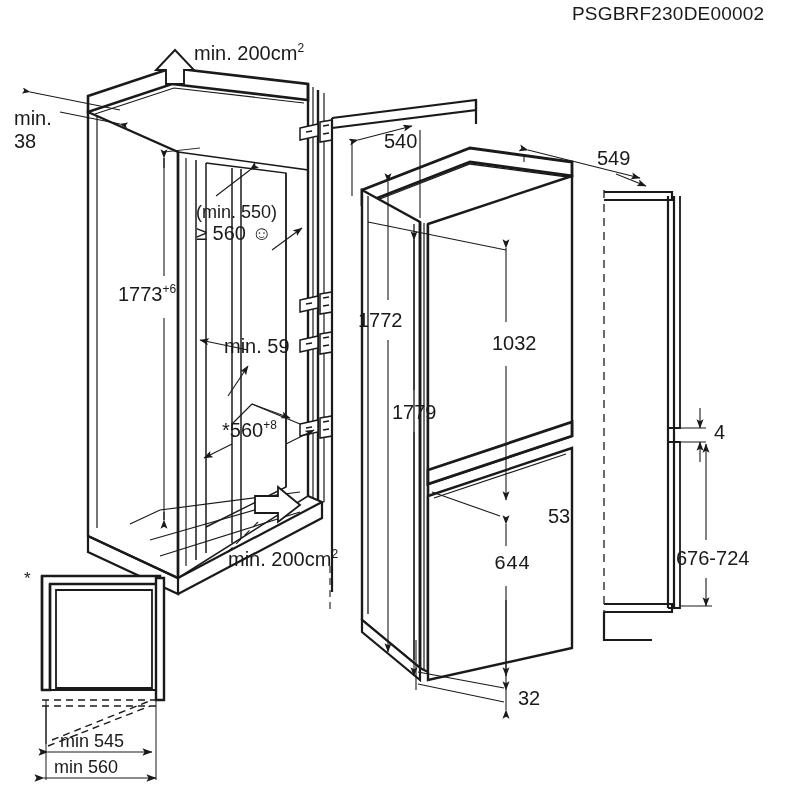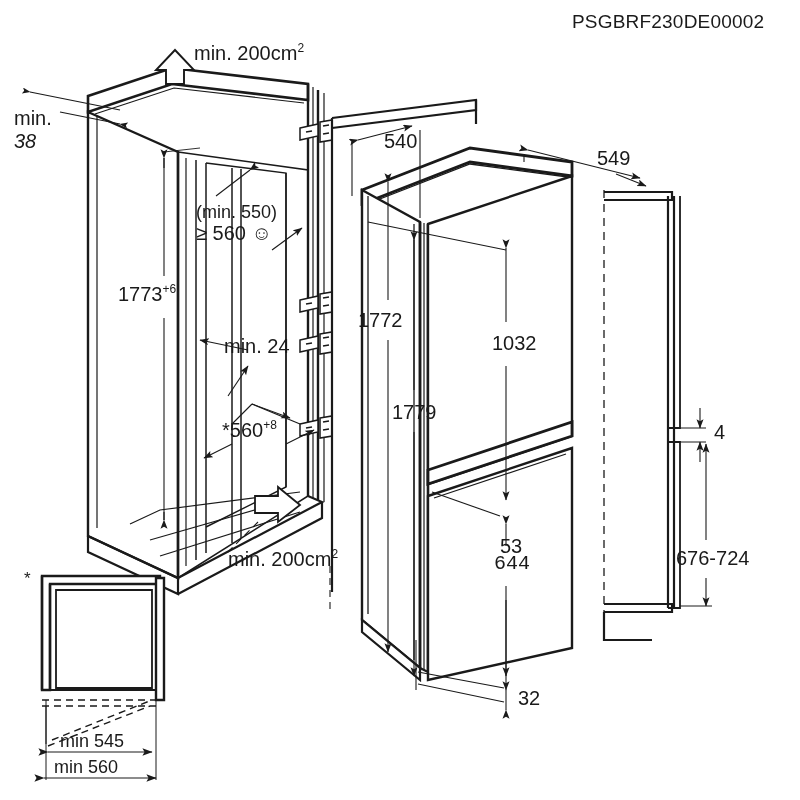--- a/index.html
+++ b/index.html
@@ -361,43 +361,43 @@
         <path d="M48,752 L152,752" marker-start="url(#ah)" marker-end="url(#ah)"></path>
       </g>
 
       <g stroke-width="1.2">
         <path d="M44,778 L156,778" marker-start="url(#ah)" marker-end="url(#ah)"></path>
       </g>
 
     </g>
   </svg>
 
-  <div class="lbl code" style="left:572px; top:12px;">PSGBRF230DE00002</div>
+  <div class="lbl code" style="left:572px; top:4px;">PSGBRF230DE00002</div>
 
   <div class="lbl dim" style="left:194px; top:42px;"><span>min. 200cm</span><span class="sup2">2</span></div>
 
   <div class="lbl dim" style="left:14px; top:108px;">min.</div>
-  <div class="lbl dim" style="left:14px; top:131px;font-style:italic;">38</div>
+  <div class="lbl dim" style="left:14px; top:131px;">38</div>
 
   <div class="lbl dim-sm" style="left:196px; top:203px;">(min. 550)</div>
   <div class="lbl dim" style="left:196px; top:223px;"><span>≥ 560</span> <span>☺</span></div>
 
   <div class="lbl dim" style="left:118px; top:283px;text-align:right;"><span>1773</span><span class="sup">+6</span></div>
 
-  <div class="lbl dim" style="left:224px; top:336px;">min. 24</div>
+  <div class="lbl dim" style="left:224px; top:336px;">min. 59</div>
 
   <div class="lbl dim" style="left:222px; top:419px;"><span>*560</span><span class="sup">+8</span></div>
 
   <div class="lbl dim" style="left:384px; top:131px;">540</div>
   <div class="lbl dim" style="left:550px; top:148px;margin-left:47px;">549</div>
 
   <div class="lbl dim" style="left:358px; top:310px;">1772</div>
   <div class="lbl dim" style="left:392px; top:402px;">1779</div>
   <div class="lbl dim" style="left:492px; top:333px;">1032</div>
-  <div class="lbl dim" style="left:500px; top:506px;margin-top:30px;">53</div>
+  <div class="lbl dim" style="left:548px; top:506px;">53</div>
   <div class="lbl dim" style="left:494px; top:553px;font-family:Liberation Mono, monospace;">644</div>
   <div class="lbl dim" style="left:518px; top:688px;text-align:center;">32</div>
 
   <div class="lbl dim" style="left:714px; top:422px;">4</div>
   <div class="lbl dim" style="left:676px; top:548px;">676-724</div>
 
   <div class="lbl dim" style="left:228px; top:548px;"><span>min. 200cm</span><span class="sup2">2</span></div>
 
   <div class="lbl star" style="left:24px; top:570px;">*</div>
   <div class="lbl dim-sm" style="left:60px; top:732px;">min 545</div>

